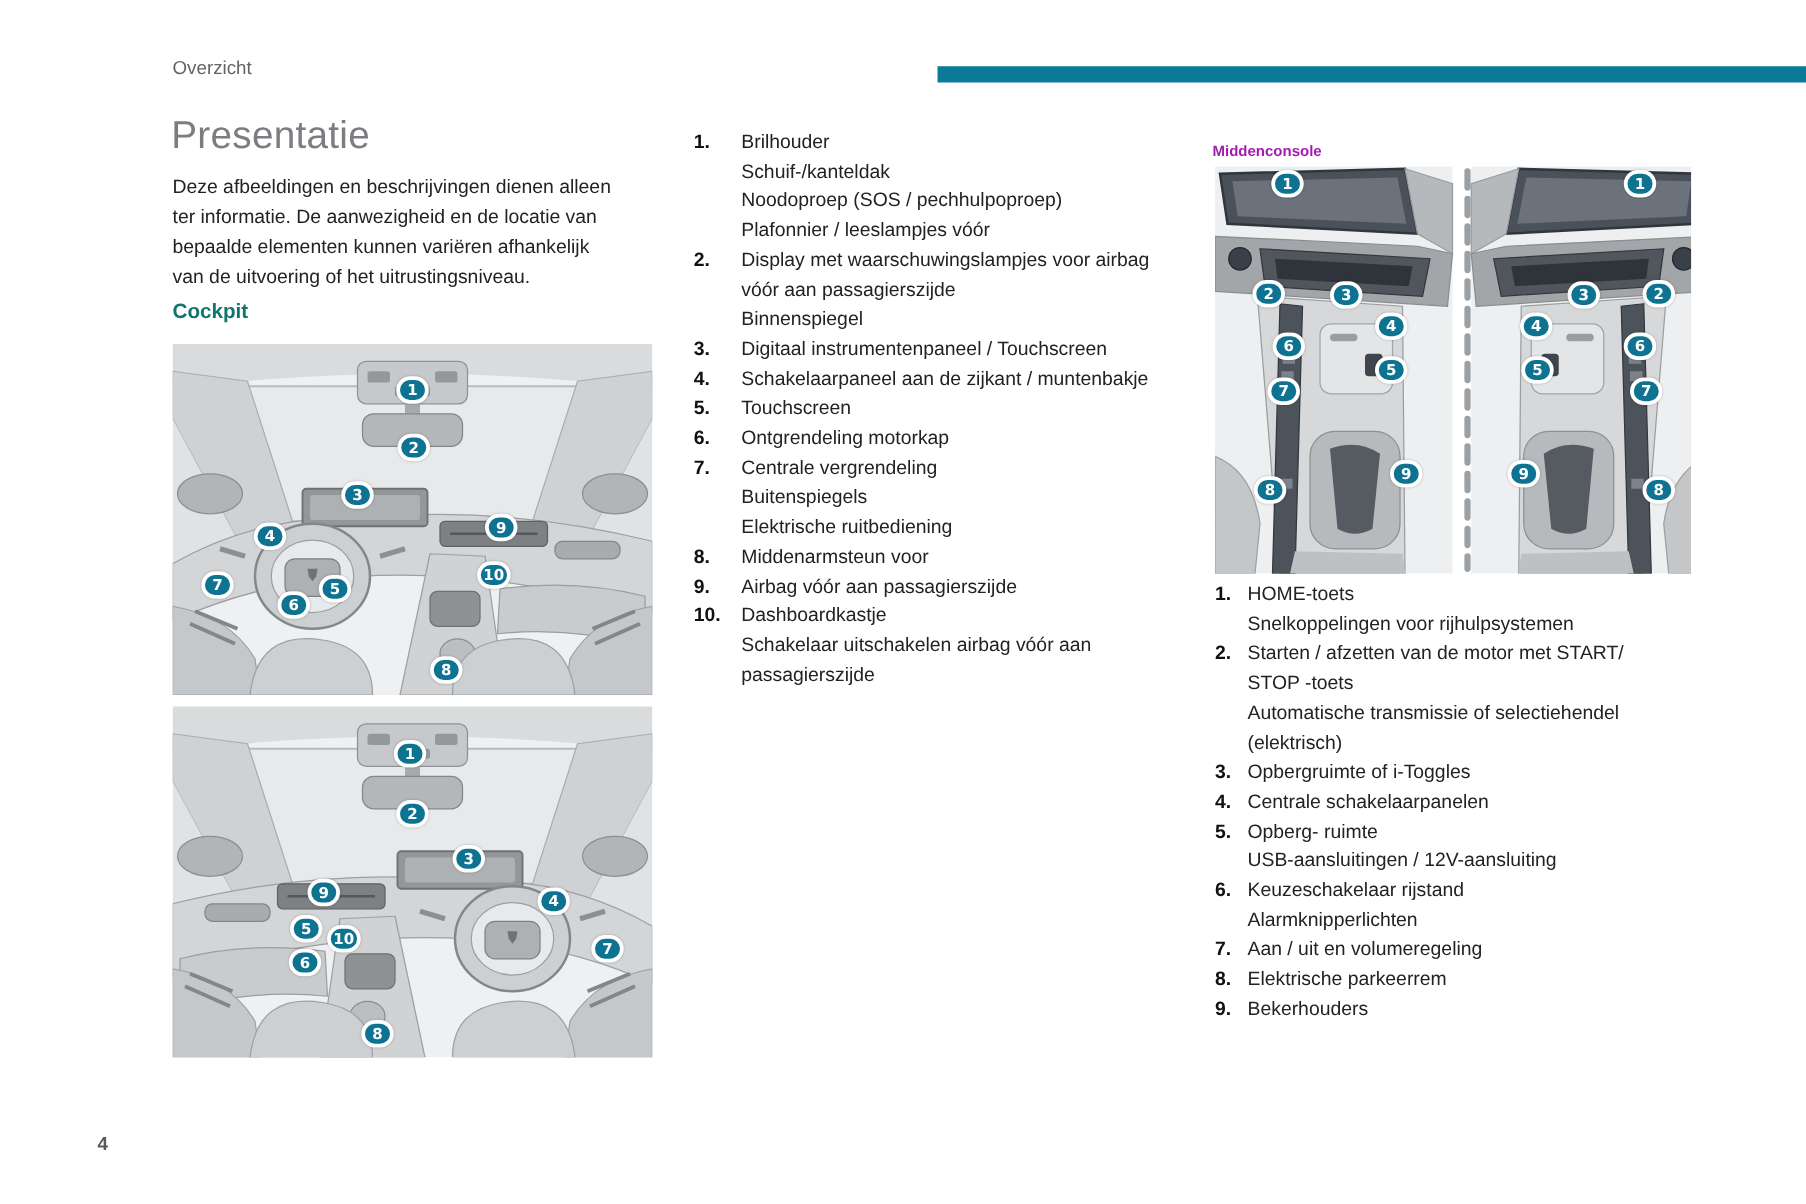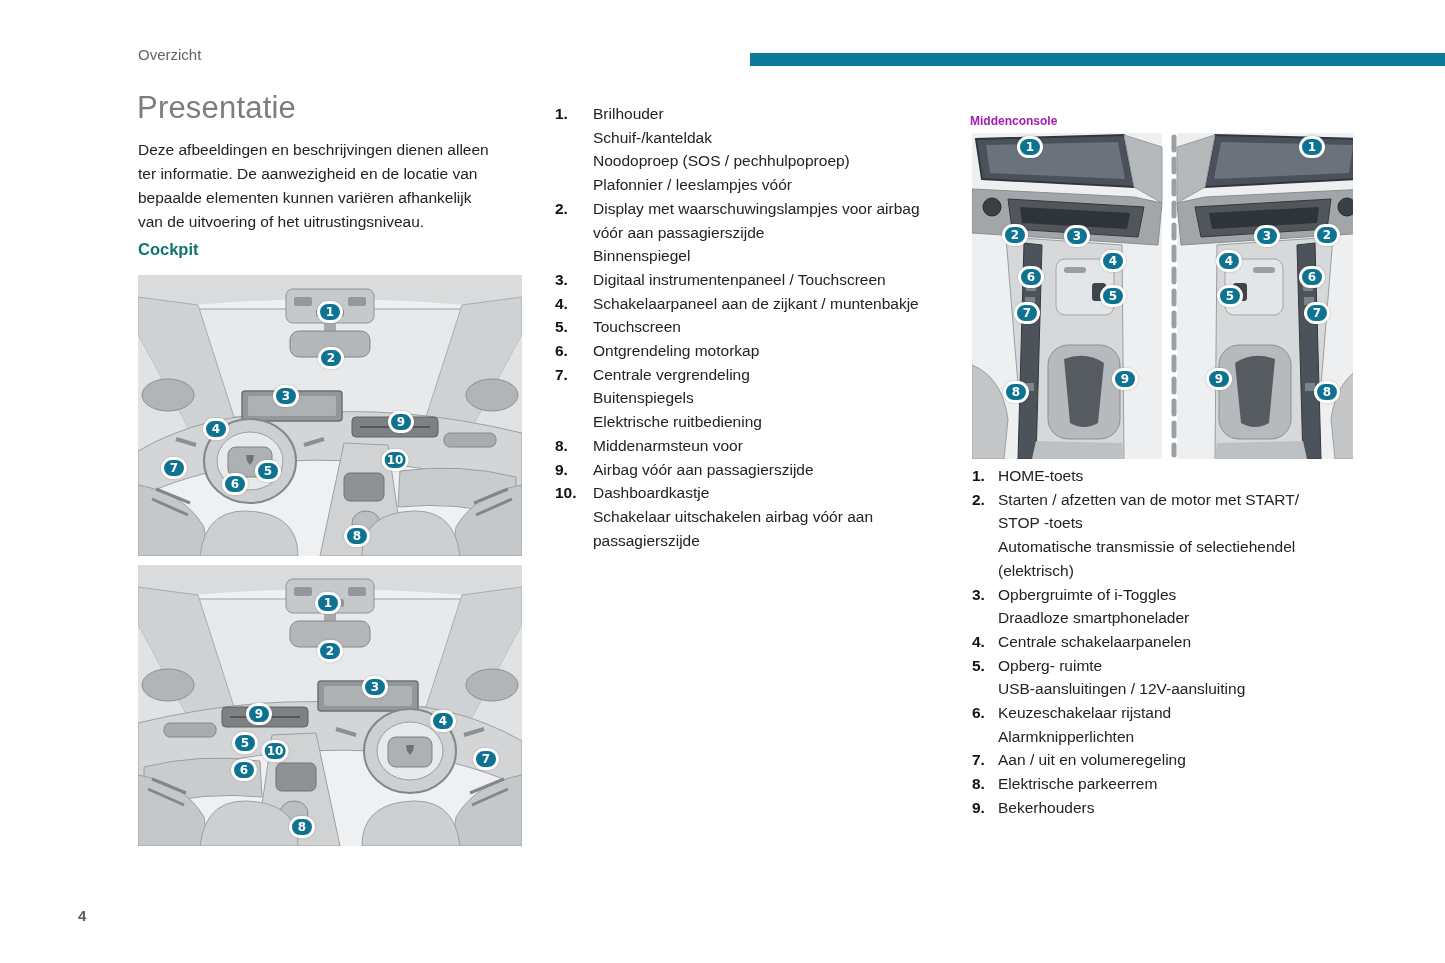--- a/index.html
+++ b/index.html
@@ -267,36 +267,36 @@
       <span class="badge" style="left: 247px; top: 246px;">9</span>
       <span class="badge" style="left: 355px; top: 259px;">8</span>
     </div>
 </div>
 
 <div class="num-list" id="console-list">
     <div class="li-row">
       <div class="li-num">1.</div>
       <div class="li-text">
         <div class="li-line">HOME-toets</div>
+        <div class="li-line">Snelkoppelingen voor rijhulpsystemen</div>
       </div>
     </div>
     <div class="li-row">
       <div class="li-num">2.</div>
       <div class="li-text">
         <div class="li-line">Starten / afzetten van de motor met START/</div>
         <div class="li-line">STOP -toets</div>
         <div class="li-line">Automatische transmissie of selectiehendel</div>
         <div class="li-line">(elektrisch)</div>
       </div>
     </div>
     <div class="li-row">
       <div class="li-num">3.</div>
       <div class="li-text">
         <div class="li-line">Opbergruimte of i-Toggles</div>
-        <div class="li-line">Draadloze smartphonelader</div>
       </div>
     </div>
     <div class="li-row">
       <div class="li-num">4.</div>
       <div class="li-text">
         <div class="li-line">Centrale schakelaarpanelen</div>
       </div>
     </div>
     <div class="li-row">
       <div class="li-num">5.</div>

